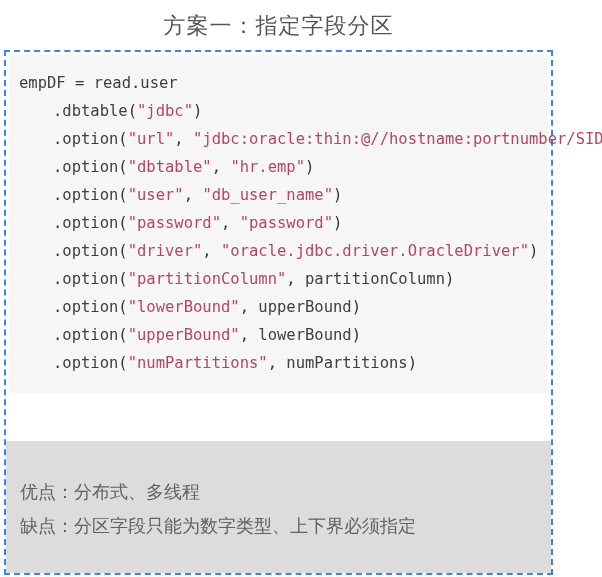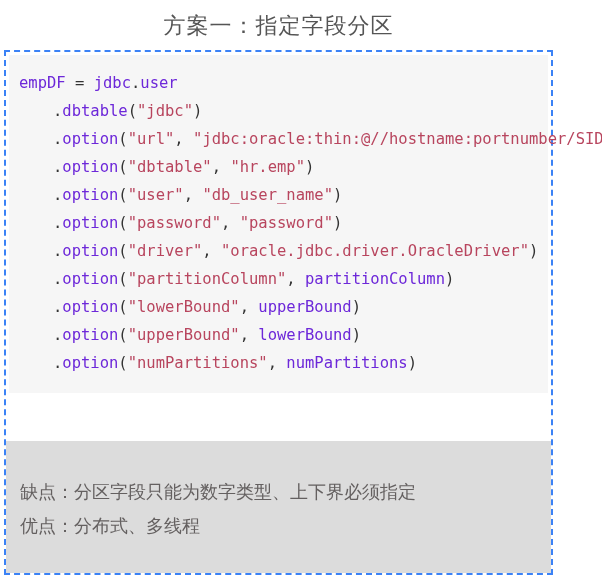--- a/index.html
+++ b/index.html
@@ -38,50 +38,50 @@
       font-size: 15.5px;
       line-height: 28px;
       color: #333;
     }
     .code-line {
       white-space: pre;
     }
     .indent1 { padding-left: 34px; }
     .str { color: #b8455e; }
     .punct { color: #333; }
-    .ident { color: #6d28d9; margin-top: 12px; }
+    .ident { color: #404040; margin-top: 12px; }
     .bottom-panel {
       position: absolute;
       left: 0;
       right: 0;
       bottom: 0;
       background: #dcdcdc;
       padding: 34px 14px 30px 14px;
       font-size: 18px;
       color: #646060;
       line-height: 34px;
     }
   </style>
 </head>
 <body>
 
 <div class="container">
   <div class="title">方案一：指定字段分区</div>
   <div class="dashed-box">
     <div class="code-block">
-      <div class="code-line"><span class="ident">empDF </span><span class="punct">=</span><span class="ident"> jdbc</span><span class="punct">.</span><span class="ident">user</span></div>
+      <div class="code-line"><span class="ident">empDF </span><span class="punct">=</span><span class="ident"> read</span><span class="punct">.</span><span class="ident">user</span></div>
       <div class="code-line indent1"><span class="punct">.</span><span class="ident">dbtable</span><span class="punct">(</span><span class="str">"jdbc"</span><span class="punct">)</span></div>
       <div class="code-line indent1"><span class="punct">.</span><span class="ident">option</span><span class="punct">(</span><span class="str">"url"</span><span class="punct">,</span><span> </span><span class="str">"jdbc:oracle:thin:@//hostname:portnumber/SID"</span></div>
       <div class="code-line indent1"><span class="punct">.</span><span class="ident">option</span><span class="punct">(</span><span class="str">"dbtable"</span><span class="punct">,</span><span> </span><span class="str">"hr.emp"</span><span class="punct">)</span></div>
       <div class="code-line indent1"><span class="punct">.</span><span class="ident">option</span><span class="punct">(</span><span class="str">"user"</span><span class="punct">,</span><span> </span><span class="str">"db_user_name"</span><span class="punct">)</span></div>
       <div class="code-line indent1"><span class="punct">.</span><span class="ident">option</span><span class="punct">(</span><span class="str">"password"</span><span class="punct">,</span><span> </span><span class="str">"password"</span><span class="punct">)</span></div>
       <div class="code-line indent1"><span class="punct">.</span><span class="ident">option</span><span class="punct">(</span><span class="str">"driver"</span><span class="punct">,</span><span> </span><span class="str">"oracle.jdbc.driver.OracleDriver"</span><span class="punct">)</span></div>
       <div class="code-line indent1"><span class="punct">.</span><span class="ident">option</span><span class="punct">(</span><span class="str">"partitionColumn"</span><span class="punct">,</span><span class="ident"> partitionColumn</span><span class="punct">)</span></div>
       <div class="code-line indent1"><span class="punct">.</span><span class="ident">option</span><span class="punct">(</span><span class="str">"lowerBound"</span><span class="punct">,</span><span class="ident"> upperBound</span><span class="punct">)</span></div>
       <div class="code-line indent1"><span class="punct">.</span><span class="ident">option</span><span class="punct">(</span><span class="str">"upperBound"</span><span class="punct">,</span><span class="ident"> lowerBound</span><span class="punct">)</span></div>
       <div class="code-line indent1"><span class="punct">.</span><span class="ident">option</span><span class="punct">(</span><span class="str">"numPartitions"</span><span class="punct">,</span><span class="ident"> numPartitions</span><span class="punct">)</span></div>
     </div>
     <div class="bottom-panel">
+      <div>优点：分布式、多线程</div>
       <div>缺点：分区字段只能为数字类型、上下界必须指定</div>
-      <div>优点：分布式、多线程</div>
     </div>
   </div>
 </div>
 
 </body></html>

